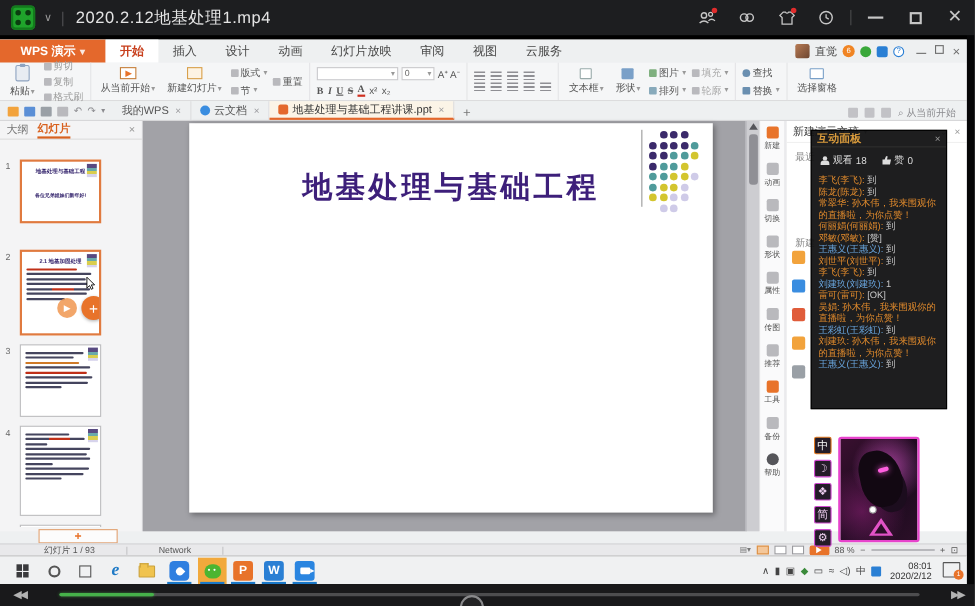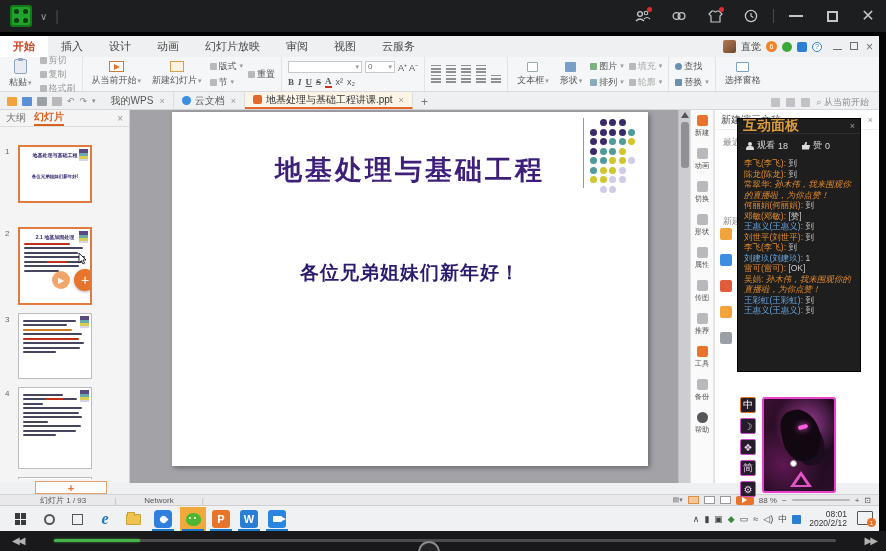--- a/index.html
+++ b/index.html
@@ -149,31 +149,31 @@
   .vbtn{width:11px;height:8px;border:1px solid #9a9a9e;background:#fff;}
   .vbtn.act{background:#f4c79a;border-color:#dc9045;}
   .playbtn{width:18px;height:9px;background:#e8732a;border-radius:2px;display:flex;align-items:center;justify-content:center;}
   .playbtn:before{content:"";border-left:5px solid #fff;border-top:3px solid transparent;border-bottom:3px solid transparent;}
   .ztrack{width:58px;height:2px;background:#b8b8bc;border-radius:1px;}
 
   
   .chat{position:absolute;left:737px;top:118px;width:124px;height:254px;background:rgba(16,16,17,.94);
         z-index:10;color:#ccc;overflow:hidden;border:1px solid #000;}
   .chead{height:15px;display:flex;align-items:center;padding:0 5px;border-bottom:1px solid #2e2e2e;}
-  .ctitle{color:#d99b3c;font-size:14px;font-weight:bold;}
+  .ctitle{color:#d99b3c;font-size:10px;font-weight:bold;}
   .cx{margin-left:auto;color:#9a9a9a;font-size:9px;}
   .cstats{display:flex;align-items:center;gap:14px;padding:5px 8px 3px 8px;font-size:9px;color:#ddd;}
   .cstat{display:flex;align-items:center;gap:3px;}
   .person-ico{width:8px;height:8px;position:relative;}
   .person-ico:before{content:"";position:absolute;left:2px;top:0;width:4px;height:4px;border-radius:50%;background:#ddd;}
   .person-ico:after{content:"";position:absolute;left:0;top:4.5px;width:8px;height:3.5px;border-radius:3px 3px 0 0;background:#ddd;}
   .thumb-ico{width:8px;height:8px;background:#ddd;clip-path:polygon(0 45%,28% 45%,45% 0,62% 8%,55% 45%,100% 45%,88% 100%,0 100%);}
   .cmsgs{padding:3px 6px;font-size:8.5px;line-height:10.5px;}
   .cname.o{color:#e08a2c;} .cname.b{color:#6aa7e0;}
-  .ctext.long{color:#e08a2c;font-style:italic;} .ctext.short{color:#c9c9c9;}
+  .ctext.long{color:#e08a2c;} .ctext.short{color:#c9c9c9;}
 
   
   .ime{position:absolute;left:740px;top:397px;z-index:11;}
   .ime-col{position:absolute;left:0;top:0;display:flex;flex-direction:column;gap:5px;}
   .ime-btn{width:16px;height:16px;background:#241c28;display:flex;align-items:center;justify-content:center;
            font-size:10px;border-radius:2px;}
   .ime-btn.orange{border:1.5px solid #e07820;color:#fff;}
   .ime-btn.pink{border:1.5px solid #cf4bd0;color:#eccdee;}
   .imecard{position:absolute;left:22px;top:0;width:74px;height:96px;border:2px solid #e743cc;border-radius:3px;
      background:radial-gradient(circle at 62% 28%,rgba(242,96,226,.6),transparent 42%),
@@ -227,20 +227,21 @@
 </style>
 </head>
 <body>
 
 <div id="root">
 
   <div class="ptitle">
     <div class="plogo"></div>
     <span class="pchev">∨</span>
     <span class="psep">|</span>
+    <span class="ptext">2020.2.12地基处理1.mp4</span>
     <div class="pticons">
       <span class="ptico">
         <svg width="16" height="12" viewBox="0 0 16 12">
             <circle cx="5" cy="4" r="2.4" fill="none" stroke="#c6c6c6" stroke-width="1.3"></circle>
             <path d="M1 11 q4 -4 8 0" fill="none" stroke="#c6c6c6" stroke-width="1.3"></path>
             <circle cx="11" cy="3" r="1.8" fill="none" stroke="#c6c6c6" stroke-width="1.1"></circle>
             <path d="M9 9 q3 -3 6 0" fill="none" stroke="#c6c6c6" stroke-width="1.1"></path>
           </svg>
         <i class="reddot"></i>
       </span>
@@ -269,20 +270,24 @@
       <span class="ptico">
           <i class="pmax"></i>
         </span>
       <span class="ptico pclose">✕</span>
     </div>
   </div>
 
   <div class="wps">
 
     <div class="menurow">
+      <div class="wpsbtn">
+        <span>WPS 演示</span>
+          <span class="dot">▾</span>
+      </div>
       <div id="menu-tabs" style="display:flex;">
           <div class="menu-tab active">开始</div>
           <div class="menu-tab">插入</div>
           <div class="menu-tab">设计</div>
           <div class="menu-tab">动画</div>
           <div class="menu-tab">幻灯片放映</div>
           <div class="menu-tab">审阅</div>
           <div class="menu-tab">视图</div>
           <div class="menu-tab">云服务</div>
         </div>
@@ -539,21 +544,20 @@
               <div class="bar dark" style="width: 80%;"></div>
               <div class="bar dark" style="width: 50%;"></div>
             </div>
             <div class="thumb" style="top: 350px; height: 60px;"></div>
           </div>
       </div>
 
       <div class="canvas">
         <div class="slide">
           <div class="s-title">地基处理与基础工程</div>
-          <div class="s-sub">各位兄弟姐妹们新年好！</div>
           <div class="s-decoline"></div>
           <div class="s-dots" id="deco-dots">
               <i class="sdot" style="left: 9.5px; top: 0px; background: rgb(59, 42, 107);"></i>
               <i class="sdot" style="left: 19px; top: 0px; background: rgb(59, 42, 107);"></i>
               <i class="sdot" style="left: 28.5px; top: 0px; background: rgb(59, 42, 107);"></i>
               <i class="sdot" style="left: 0px; top: 9.5px; background: rgb(59, 42, 107);"></i>
               <i class="sdot" style="left: 9.5px; top: 9.5px; background: rgb(59, 42, 107);"></i>
               <i class="sdot" style="left: 19px; top: 9.5px; background: rgb(59, 42, 107);"></i>
               <i class="sdot" style="left: 28.5px; top: 9.5px; background: rgb(59, 42, 107);"></i>
               <i class="sdot" style="left: 38px; top: 9.5px; background: rgb(79, 155, 155);"></i>
@@ -699,20 +703,21 @@
         <div class="cmsg"><span class="cname o">常翠华: </span><span class="ctext long">孙木伟，我来围观你的直播啦，为你点赞！</span></div>
         <div class="cmsg"><span class="cname o">何丽娟(何丽娟): </span><span class="ctext short">到</span></div>
         <div class="cmsg"><span class="cname o">邓敏(邓敏): </span><span class="ctext short">[赞]</span></div>
         <div class="cmsg"><span class="cname b">王惠义(王惠义): </span><span class="ctext short">到</span></div>
         <div class="cmsg"><span class="cname o">刘世平(刘世平): </span><span class="ctext short">到</span></div>
         <div class="cmsg"><span class="cname o">李飞(李飞): </span><span class="ctext short">到</span></div>
         <div class="cmsg"><span class="cname b">刘建玖(刘建玖): </span><span class="ctext short">1</span></div>
         <div class="cmsg"><span class="cname o">雷可(雷可): </span><span class="ctext short">[OK]</span></div>
         <div class="cmsg"><span class="cname o">吴娟: </span><span class="ctext long">孙木伟，我来围观你的直播啦，为你点赞！</span></div>
         <div class="cmsg"><span class="cname b">王彩虹(王彩虹): </span><span class="ctext short">到</span></div>
+        <div class="cmsg"><span class="cname o">刘建玖: </span><span class="ctext long">孙木伟，我来围观你的直播啦，为你点赞！</span></div>
         <div class="cmsg"><span class="cname b">王惠义(王惠义): </span><span class="ctext short">到</span></div>
       </div>
   </div>
 
   <div class="ime">
     <div class="ime-col" id="ime-col">
         <div class="ime-btn orange">中</div>
         <div class="ime-btn pink">☽</div>
         <div class="ime-btn pink">❖</div>
         <div class="ime-btn pink">简</div>

